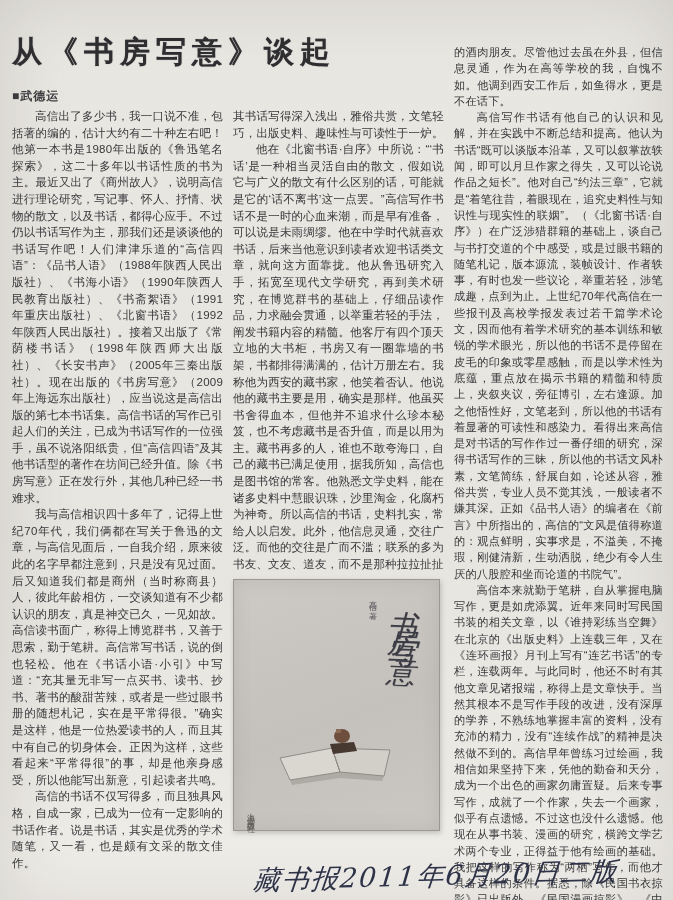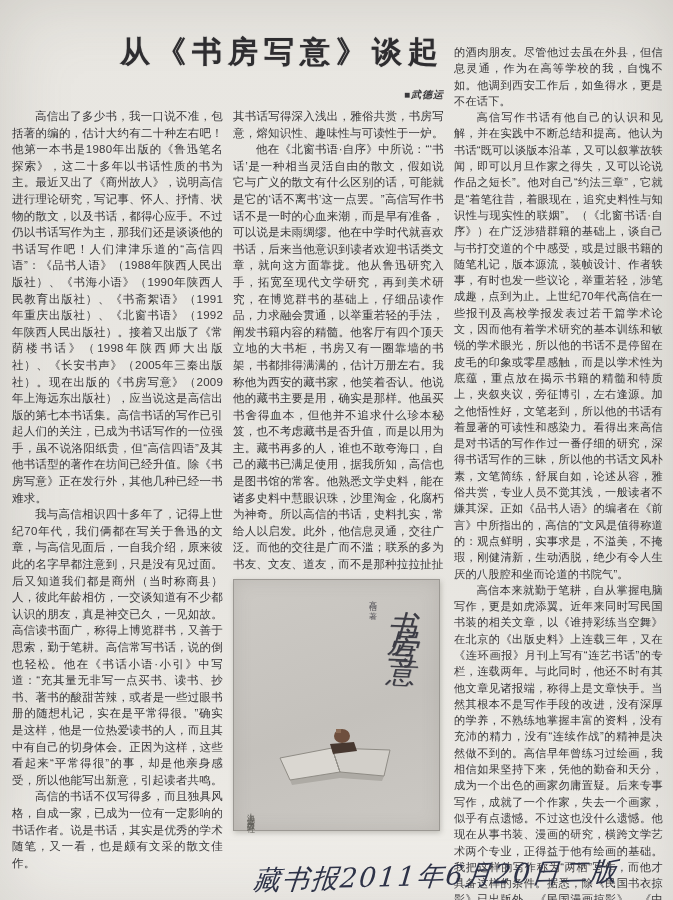--- a/index.html
+++ b/index.html
@@ -8,27 +8,27 @@
     background:#f4f2ee;
     font-family:"Liberation Sans","DejaVu Sans",sans-serif;
   }
   .scan {
     position:relative; width:673px; height:900px;
     background:linear-gradient(180deg,#e9e7e2 0%,#e7e5e0 60%,#ebe9e4 88%,#f3f1ed 100%);
     box-shadow:inset 0 0 70px rgba(115,110,100,0.22);
   }
   .layout { position:absolute; top:10px; left:12px; right:10px; bottom:8px; display:flex; gap:10px; }
   .left-block { width:432px; display:flex; flex-direction:column; }
-  .header { height:98px; text-align:right; }
+  .header { height:98px; text-align:left; }
   .title {
     margin-top:22px; font-size:30px; font-weight:bold; letter-spacing:6px;
     color:#2e2d30; font-family:"DejaVu Sans",sans-serif;
     text-shadow:0 0 1px rgba(45,44,48,0.45);
   }
-  .byline { margin-top:15px; font-size:10px; font-weight:bold; color:#3a393c; letter-spacing:1px;font-style:italic; }
+  .byline { margin-top:15px; font-size:12px; font-weight:bold; color:#3a393c; letter-spacing:1px; }
   .two-cols { flex:1; display:flex; gap:10px; }
   .col { width:211px; }
   .col p {
     margin:0; text-align:justify; color:#38373a;
     font-size:11.5px; line-height:16.6px; letter-spacing:0.2px;
   }
   .col p.indent { text-indent:2em; }
   .col3 { flex:1; padding-top:34px; }
   .col3 p { font-size:11.2px; line-height:16.3px; }
   .cover {
@@ -72,21 +72,21 @@
       </div>
       <div class="two-cols">
 
         <div class="col">
           <p class="indent">高信出了多少书，我一口说不准，包括著的编的，估计大约有二十种左右吧！他第一本书是1980年出版的《鲁迅笔名探索》，这二十多年以书话性质的书为主。最近又出了《商州故人》，说明高信进行理论研究，写记事、怀人、抒情、状物的散文，以及书话，都得心应手。不过仍以书话写作为主，那我们还是谈谈他的书话写作吧！人们津津乐道的“高信四语”：《品书人语》（1988年陕西人民出版社）、《书海小语》（1990年陕西人民教育出版社）、《书斋絮语》（1991年重庆出版社）、《北窗书语》（1992年陕西人民出版社）。接着又出版了《常荫楼书话》（1998年陕西师大出版社）、《长安书声》（2005年三秦出版社）。现在出版的《书房写意》（2009年上海远东出版社），应当说这是高信出版的第七本书话集。高信书话的写作已引起人们的关注，已成为书话写作的一位强手，虽不说洛阳纸贵，但“高信四语”及其他书话型的著作在坊间已经升值。除《书房写意》正在发行外，其他几种已经一书难求。</p>
           <p class="indent">我与高信相识四十多年了，记得上世纪70年代，我们俩都在写关于鲁迅的文章，与高信见面后，一自我介绍，原来彼此的名字早都注意到，只是没有见过面。后又知道我们都是商州（当时称商县）人，彼此年龄相仿，一交谈知道有不少都认识的朋友，真是神交已久，一见如故。高信读书面广，称得上博览群书，又善于思索，勤于笔耕。高信常写书话，说的倒也轻松。他在《书话小语·小引》中写道：“充其量无非写一点买书、读书、抄书、著书的酸甜苦辣，或者是一些过眼书册的随想札记，实在是平常得很。”确实是这样，他是一位热爱读书的人，而且其中有自己的切身体会。正因为这样，这些看起来“平常得很”的事，却是他亲身感受，所以他能写出新意，引起读者共鸣。</p>
           <p class="indent">高信的书话不仅写得多，而且独具风格，自成一家，已成为一位有一定影响的书话作者。说是书话，其实是优秀的学术随笔，又一看，也是颇有文采的散文佳作。</p>
         </div>
 
         <div class="col">
-          <p>其书话写得深入浅出，雅俗共赏，书房写意，熔知识性、趣味性与可读性于一炉。</p>
+          <p>其书话写得深入浅出，雅俗共赏，文笔轻巧，出版史料、趣味性与可读性于一炉。</p>
           <p class="indent">他在《北窗书语·自序》中所说：“‘书话’是一种相当灵活自由的散文，假如说它与广义的散文有什么区别的话，可能就是它的‘话不离书’这一点罢。”高信写作书话不是一时的心血来潮，而是早有准备，可以说是未雨绸缪。他在中学时代就喜欢书话，后来当他意识到读者欢迎书话类文章，就向这方面靠拢。他从鲁迅研究入手，拓宽至现代文学研究，再到美术研究，在博览群书的基础上，仔细品读作品，力求融会贯通，以举重若轻的手法，阐发书籍内容的精髓。他客厅有四个顶天立地的大书柜，书房又有一圈靠墙的书架，书都排得满满的，估计万册左右。我称他为西安的藏书家，他笑着否认。他说他的藏书主要是用，确实是那样。他虽买书舍得血本，但他并不追求什么珍本秘笈，也不考虑藏书是否升值，而是以用为主。藏书再多的人，谁也不敢夸海口，自己的藏书已满足使用，据我所知，高信也是图书馆的常客。他熟悉文学史料，能在诸多史料中慧眼识珠，沙里淘金，化腐朽为神奇。所以高信的书话，史料扎实，常给人以启发。此外，他信息灵通，交往广泛。而他的交往是广而不滥；联系的多为书友、文友、道友，而不是那种拉拉扯扯</p>
 
           <div class="cover">
             <div class="cover-title">书房写意</div>
             <div class="cover-author">高信 著</div>
             <svg class="cover-art" width="134" height="72" viewBox="0 0 134 72">
               <polygon points="20,60 70,52 114,56 112,61 70,58 22,65" fill="#aeaba5"></polygon>
               <polygon points="10,38 62,28 70,52 20,60" fill="#dad7d1" stroke="#8f8c85" stroke-width="1"></polygon>
               <polygon points="62,28 120,30 114,56 70,52" fill="#d2cfc9" stroke="#8f8c85" stroke-width="1"></polygon>
               <line x1="62" y1="28" x2="70" y2="52" stroke="#8f8c85" stroke-width="1"></line>

